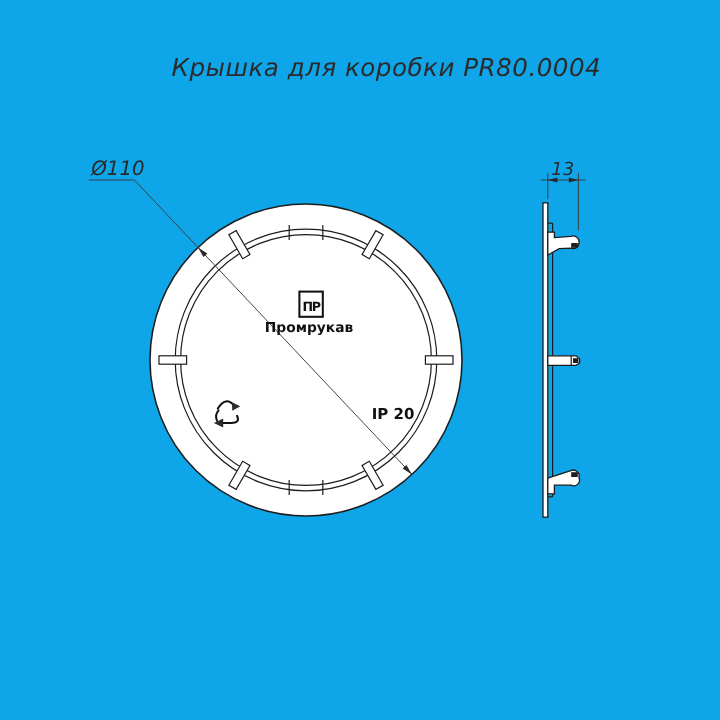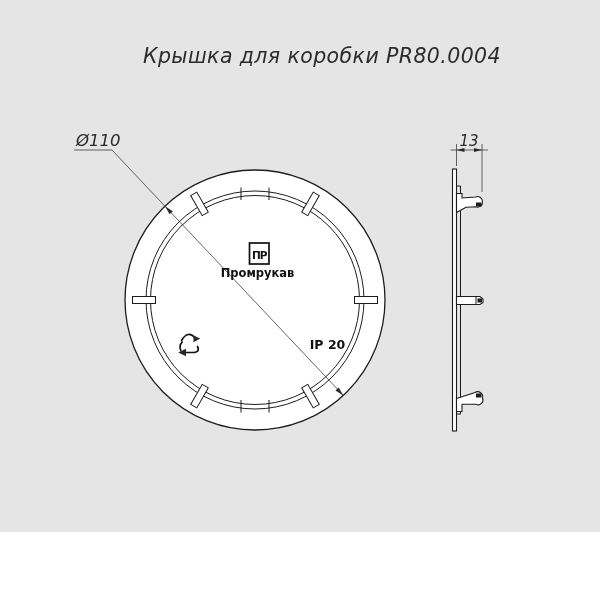--- a/index.html
+++ b/index.html
@@ -1,16 +1,16 @@
 <!DOCTYPE html>
 <html><head>
 <meta charset="utf-8">
 <style>
   html,body{margin:0;padding:0;background:#ffffff;}
-  .canvas{position:relative;width:600px;height:532px;background:#e5e5e5;
+  .canvas{position:relative;width:600px;height:600px;background:#0ea5e9;
           font-family:"DejaVu Sans",sans-serif;overflow:hidden;}
   .title{position:absolute;left:322px;top:44px;transform:translateX(-50%);
          white-space:nowrap;font-size:20.5px;font-style:italic;color:#2b2b2b;
          letter-spacing:.4px;}
   svg{position:absolute;left:0;top:0;}
   svg text{font-family:"DejaVu Sans",sans-serif;}
   .line{stroke:#1d1d1d;fill:none;}
   .part{stroke:#1d1d1d;fill:#ffffff;}
   .dimline{stroke:#3d3d3d;stroke-width:.8;fill:none;}
   .arrow{fill:#2a2a2a;stroke:none;}

